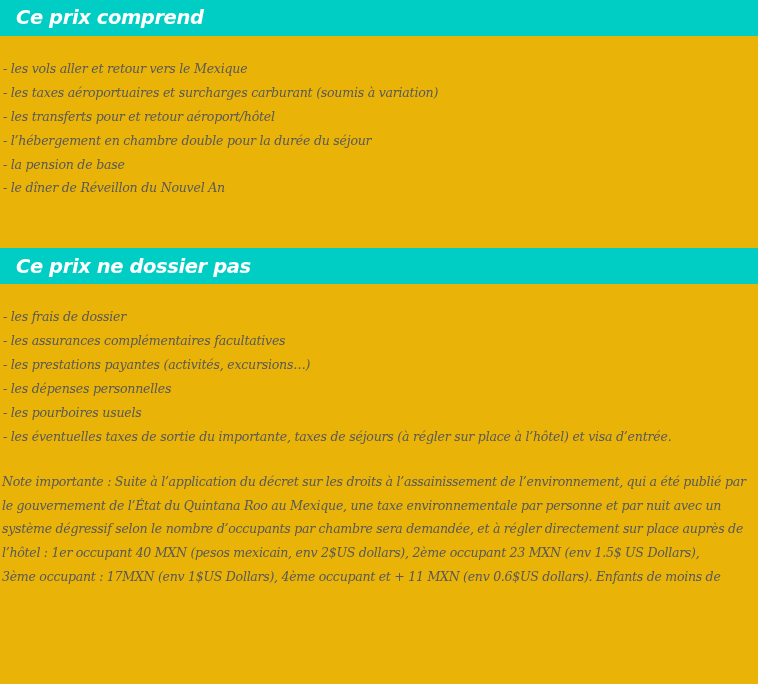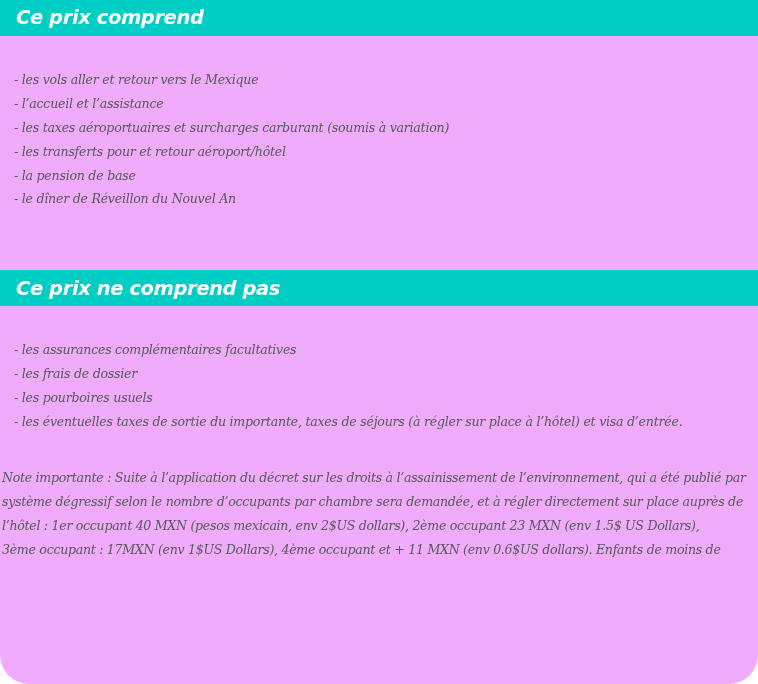--- a/index.html
+++ b/index.html
@@ -10,22 +10,21 @@
     width: 758px;
     height: 684px;
     background: #ffffff;
     font-family: "Liberation Sans", sans-serif;
     overflow: hidden;
   }
   .page {
     position: relative;
     width: 758px;
     height: 684px;
-    background: #f0abfc;
-    border-radius: 29px;
+    background: #eab308;
   }
   
   .section-bar {
     box-sizing: border-box;
     width: 758px;
     height: 36px;
     background: #00cec4;
     display: flex;
     align-items: center;
     padding-left: 16px;
@@ -36,21 +35,21 @@
     font-style: italic;
     font-weight: bold;
     font-size: 19.5px;
     line-height: 19.5px;
     letter-spacing: -0.4px;
     white-space: nowrap;
   }
   
   .inclusions-list {
     list-style: none;
-    margin: 12px;
+    margin: 1px;
     padding: 0;
   }
   .inclusions-list li {
     color: #58595b;
     font-family: "DejaVu Serif", serif;
     font-style: italic;
     font-size: 12.6px;
     line-height: 23.9px;
     height: 23.9px;
     padding-left: 2px;
@@ -84,44 +83,47 @@
 <div class="page">
 
   <div class="section-bar">
     <span class="bar-title">Ce prix comprend</span>
   </div>
 
   <div class="gap-after-bar-1"></div>
 
   <ul class="inclusions-list">
     <li>- les vols aller et retour vers le Mexique</li>
-    <li>- l’accueil et l’assistance</li>
     <li>- les taxes aéroportuaires et surcharges carburant (soumis à variation)</li>
     <li>- les transferts pour et retour aéroport/hôtel</li>
+    <li>- l’hébergement en chambre double pour la durée du séjour</li>
     <li>- la pension de base</li>
     <li>- le dîner de Réveillon du Nouvel An</li>
   </ul>
 
   <div class="gap-before-bar-2"></div>
 
   <div class="section-bar">
-    <span class="bar-title">Ce prix ne comprend pas</span>
+    <span class="bar-title">Ce prix ne dossier pas</span>
   </div>
 
   <div class="gap-after-bar-2"></div>
 
   <ul class="inclusions-list">
+    <li>- les frais de dossier</li>
     <li>- les assurances complémentaires facultatives</li>
-    <li>- les frais de dossier</li>
+    <li>- les prestations payantes (activités, excursions…)</li>
+    <li>- les dépenses personnelles</li>
     <li>- les pourboires usuels</li>
     <li>- les éventuelles taxes de sortie du importante, taxes de séjours (à régler sur place à l’hôtel) et visa d’entrée.</li>
   </ul>
 
   <div class="gap-before-note"></div>
 
   <div class="note-block">
     <div class="note-line">Note importante : Suite à l’application du décret sur les droits à l’assainissement de l’environnement, qui a été publié par</div>
+    <div class="note-line">le gouvernement de l’État du Quintana Roo au Mexique, une taxe environnementale par personne et par nuit avec un</div>
     <div class="note-line">système dégressif selon le nombre d’occupants par chambre sera demandée, et à régler directement sur place auprès de</div>
     <div class="note-line">l’hôtel : 1er occupant 40 MXN (pesos mexicain, env 2$US dollars), 2ème occupant 23 MXN (env 1.5$ US Dollars),</div>
     <div class="note-line">3ème occupant : 17MXN (env 1$US Dollars), 4ème occupant et + 11 MXN (env 0.6$US dollars). Enfants de moins de</div>
   </div>
 
 </div>
 
 </body></html>

